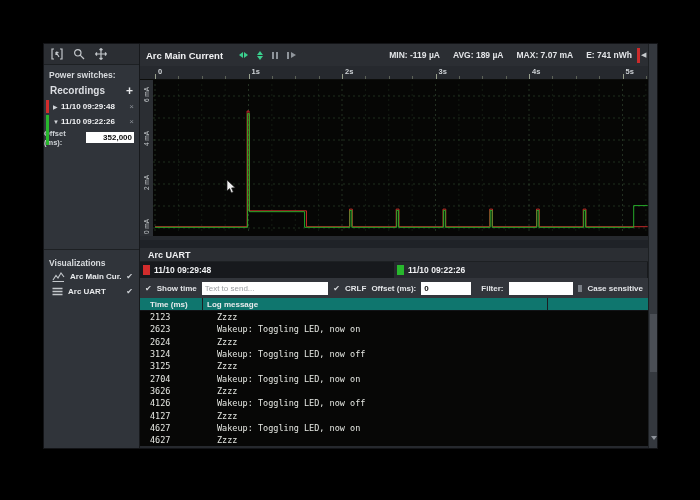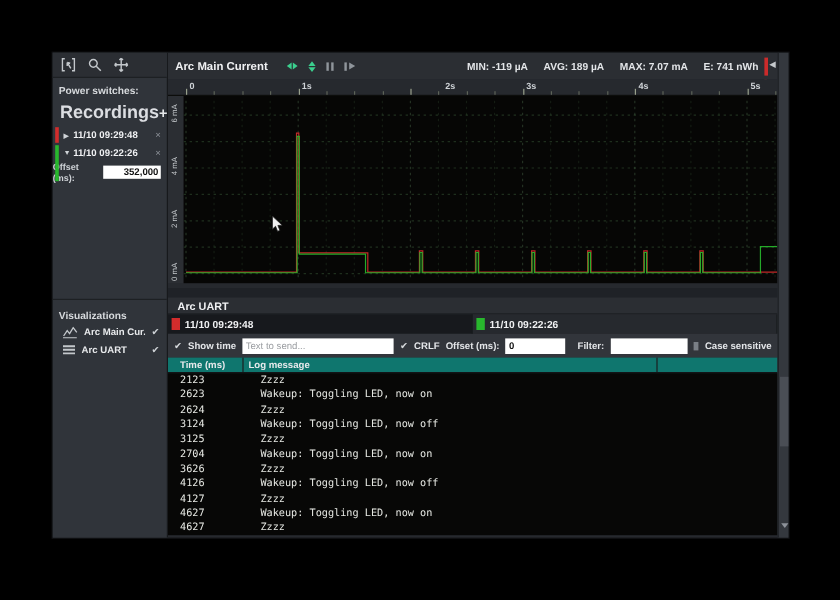--- a/index.html
+++ b/index.html
@@ -15,21 +15,21 @@
   .tool-btn{width:15px;height:14px;display:flex;align-items:center;justify-content:center;}
   .tool-btn svg{stroke:#c3c7cb;fill:none;stroke-width:1.2;}
   .sb-label{margin:5px 5px 1px;font-size:8.5px;font-weight:700;color:#d7dadd;}
   .power-row{display:flex;align-items:center;padding:3px 5px 4px;font-size:8.5px;font-weight:700;
              color:#e3e5e8;border-bottom:1px solid #1d2023;}
   .power-row .dev{flex:0 0 auto;}
   .power-row .volt{margin-left:auto;margin-right:4px;font-size:8px;}
   .toggle{width:19px;height:9px;border-radius:5px;background:#15171a;position:relative;flex:0 0 auto;}
   .knob{position:absolute;left:1px;top:1px;width:7px;height:7px;border-radius:50%;background:#cfd3d7;}
   .rec-header{display:flex;align-items:center;padding:4px 6px 3px;}
-  .rec-header .t{font-size:15px;font-weight:700;}
+  .rec-header .t{font-size:10px;font-weight:700;}
   .rec-add{margin-left:auto;font-size:12px;font-weight:700;color:#e6e8ea;line-height:8px;}
   .rec-group{position:relative;}
   .rec-bar{position:absolute;left:2px;top:1px;width:3px;bottom:1px;}
   .rec-row{position:relative;height:15px;display:flex;align-items:center;padding-left:9px;}
   .rec-arrow{font-size:6px;color:#cfd3d7;width:8px;}
   .rec-label{font-size:8px;font-weight:700;color:#f0f1f3;white-space:nowrap;}
   .rec-close{margin-left:auto;margin-right:5px;font-size:8px;color:#8b9097;}
   .offset-row{height:17px;display:flex;align-items:center;justify-content:flex-end;gap:3px;
               padding-right:5px;font-size:7.5px;color:#cfd3d7;font-weight:600;}
   .offset-input{width:48px;height:11px;background:#fff;color:#111;border:none;font-size:8px;
@@ -237,21 +237,21 @@
             <span class="tick" style="left: 342.25px;"></span>
             <span class="tick" style="left: 365.625px;"></span>
             <span class="tick major" style="left: 389px;"></span>
             <span class="tick" style="left: 412.375px;"></span>
             <span class="tick" style="left: 435.75px;"></span>
             <span class="tick" style="left: 459.125px;"></span>
             <span class="tick major" style="left: 482.5px;"></span>
             <span class="tick" style="left: 505.875px;"></span>
             <span class="xlab" style="left: 18px;">0</span>
             <span class="xlab" style="left: 111.5px;">1s</span>
-            <span class="xlab" style="left: 205px; margin-left: 26px;">2s</span>
+            <span class="xlab" style="left: 205px;">2s</span>
             <span class="xlab" style="left: 298.5px;">3s</span>
             <span class="xlab" style="left: 392px;">4s</span>
             <span class="xlab" style="left: 485.5px;">5s</span>
           </div>
         <div class="ygutter">
             <span class="ylab" style="top: 143px;">0 mA</span>
             <span class="ylab" style="top: 99px;">2 mA</span>
             <span class="ylab" style="top: 55px;">4 mA</span>
             <span class="ylab" style="top: 11px;">6 mA</span>
           </div>

